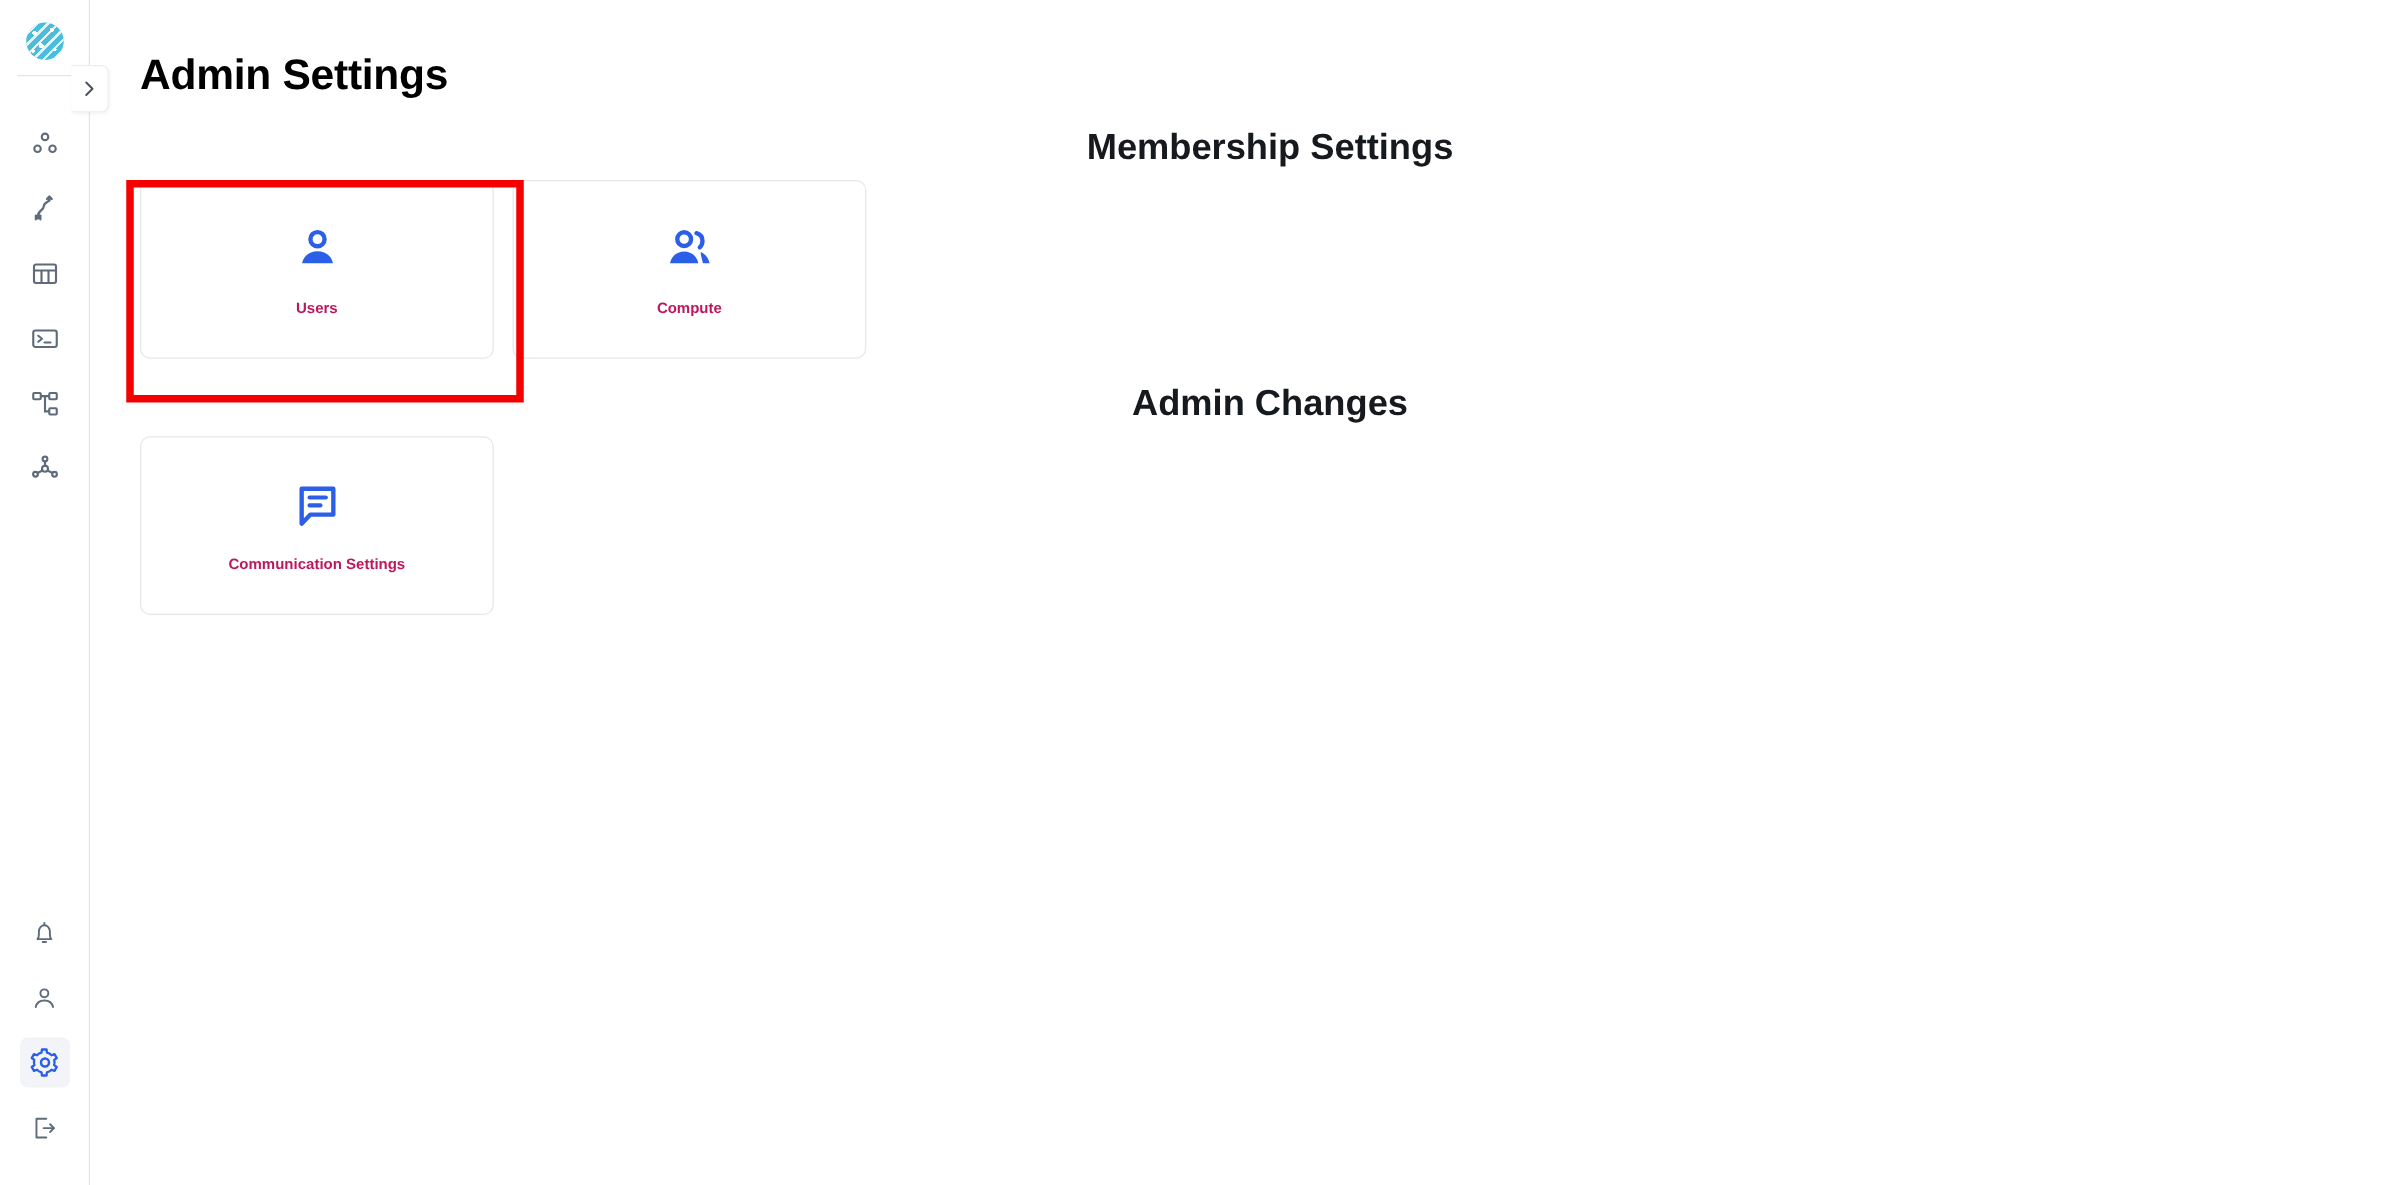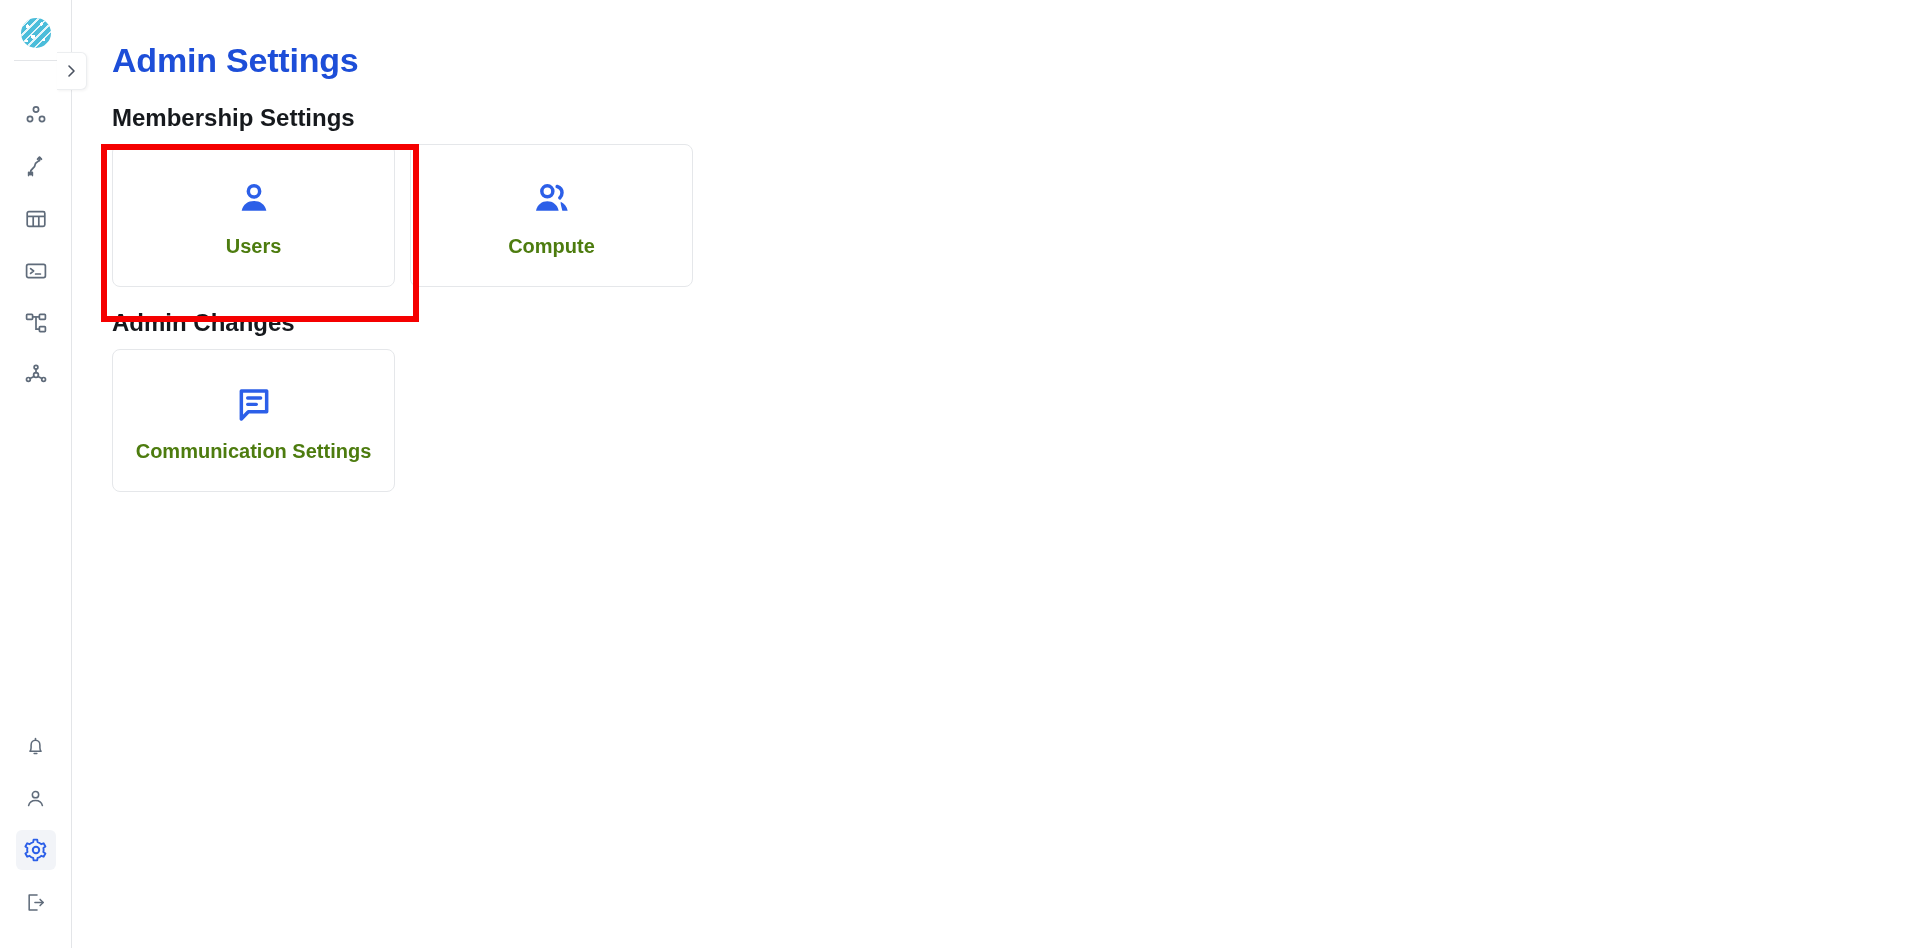--- a/index.html
+++ b/index.html
@@ -138,34 +138,35 @@
     flex: 1 1 auto;
     position: relative;
     padding: 30px 0 0 40px;
     overflow: hidden;
   }
 
   .page-title {
     font-size: 34px;
     line-height: 44px;
     font-weight: bold;
-    color: #1d4ed8;
+    color: #000000;
     letter-spacing: -0.2px;
     margin: 8px 0 0 0;
   }
 
   .section {
     margin-top: 22px;
   }
   .section-title {
-    font-size: 24px;
+    font-size: 29px;
     line-height: 28px;
     font-weight: bold;
     color: #16191d;
     margin-bottom: 12px;
+    text-align: center;
   }
 
   .card-row {
     display: flex;
     gap: 15px;
   }
 
   .card {
     width: 283px;
     height: 143px;
@@ -183,24 +184,24 @@
     width: 46px;
     height: 46px;
     display: flex;
     align-items: center;
     justify-content: center;
     color: #2c5fe8;
     margin-bottom: 14px;
   }
   .card-icon svg { display: block; }
   .card-label {
-    font-size: 20px;
+    font-size: 12px;
     line-height: 20px;
     font-weight: bold;
-    color: #4d7c0f;
+    color: #be185d;
     text-align: center;
   }
 
   
   .highlight-box {
     position: absolute;
     border: 6px solid #f50000;
     pointer-events: none;
     z-index: 50;
     background: transparent;

